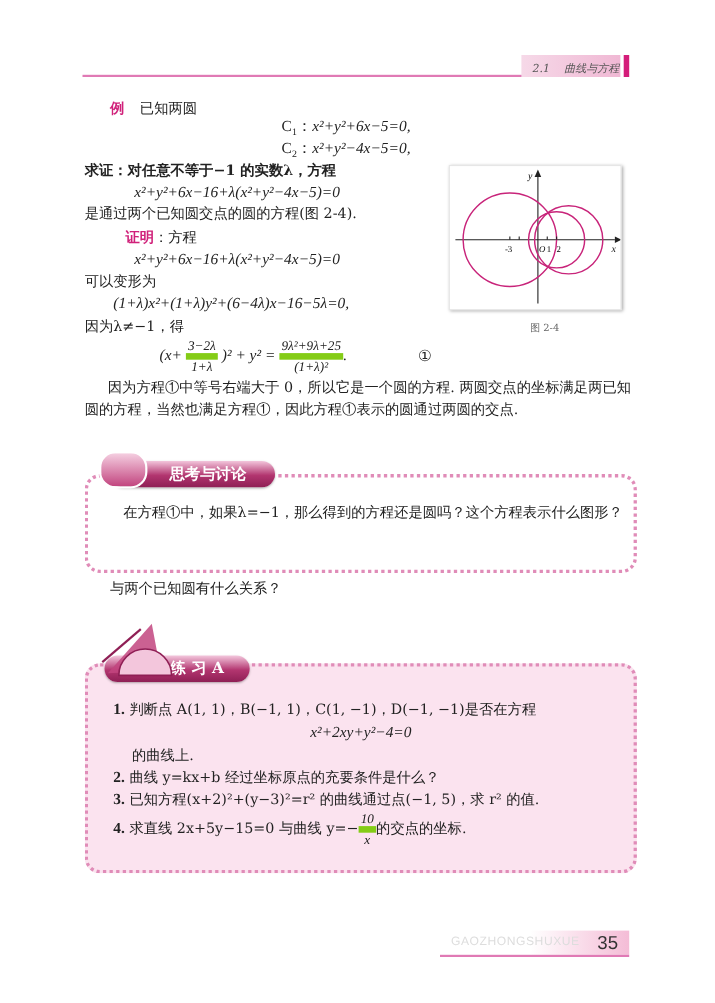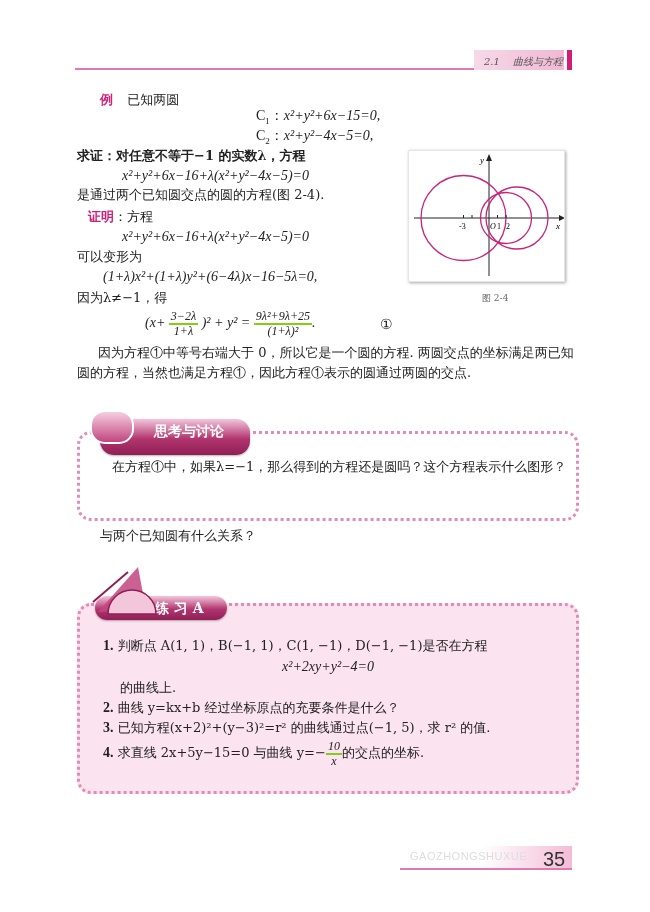--- a/index.html
+++ b/index.html
@@ -29,51 +29,51 @@
                 border:2px solid #fff; }
   
   .ex-box { left:77px; top:603px; width:496px; height:185px; border:3px dotted #e08cb8;
             border-radius:14px; background:#fbe3ef; }
   .num { font-weight:bold; font-family:"Liberation Serif", serif; font-size:14px; }
   .footer-grad { left:482px; top:846px; width:90px; height:22px;
                  background:linear-gradient(to right,#ffffff,#f4bcd6); }
   .footer-line { left:400px; top:868px; width:172px; height:2px; background:#e07ab5; }
   .footer-text { left:410px; top:850px; font-family:"Liberation Sans", sans-serif; font-size:11px;
                  color:#ddd; letter-spacing:0.5px; }
-  .page-num { left:543px; top:848px; font-family:"Liberation Sans", sans-serif; font-size:20px; color:#333; }
+  .page-num { left:543px; top:848px; font-family:"Liberation Sans", sans-serif; font-size:17px; color:#333; }
   .frac { display:inline-block; vertical-align:middle; text-align:center; font-size:12px; line-height:13px; }
-  .frac .n { display:block; border-bottom:2px solid #84cc16; padding:0 2px; }
+  .frac .n { display:block; border-bottom:6px solid #84cc16; padding:0 2px; }
   .frac .d { display:block; padding:0 2px; }
   sub { font-size:9px; }
 </style>
 </head>
 <body>
 
 <div class="abs hdr-line"></div>
 <div class="abs hdr-tab">
   <span>2.1</span>
   <span style="padding-left:8px;">曲线与方程</span>
 </div>
 <div class="abs hdr-bar"></div>
 
 <div class="abs txt" style="left:100px;top:92px;">
   <span class="pink" style="font-weight:bold;">例</span>
   <span style="margin-left:10px;">已知两圆</span>
 </div>
 <div class="abs txt math" style="left:256px;top:108px;">
-  <span>C</span><sub>1</sub>：<span class="it">x²+y²+6x−15=0,</span>
+  <span>C</span><sub>1</sub>：<span class="it">x²+y²+6x−5=0,</span>
 </div>
 <div class="abs txt math" style="left:256px;top:128px;">
   <span>C</span><sub>2</sub>：<span class="it">x²+y²−4x−5=0,</span>
 </div>
 <div class="abs txt" style="left:77px;top:148px;font-weight:bold;">求证：对任意不等于−1 的实数λ，方程</div>
 <div class="abs txt math it" style="left:122px;top:168px;">x²+y²+6x−16+λ(x²+y²−4x−5)=0</div>
 <div class="abs txt" style="left:77px;top:187px;">是通过两个已知圆交点的圆的方程(图 2-4).</div>
 
-<div class="abs txt" style="left:88px;top:209px;">
+<div class="abs txt" style="left:114px;top:209px;">
   <span class="pink" style="font-weight:bold;">证明</span><span>：方程</span>
 </div>
 <div class="abs txt math it" style="left:122px;top:229px;">x²+y²+6x−16+λ(x²+y²−4x−5)=0</div>
 <div class="abs txt" style="left:77px;top:249px;">可以变形为</div>
 <div class="abs txt math it" style="left:103px;top:269px;">(1+λ)x²+(1+λ)y²+(6−4λ)x−16−5λ=0,</div>
 <div class="abs txt" style="left:77px;top:290px;">因为λ≠−1，得</div>
 <div class="abs txt math it" style="left:145px;top:308px;line-height:30px;">
   <span>(x+</span>
   <span class="frac"><span class="n">3−2λ</span><span class="d">1+λ</span></span>
   <span>)² + y² =</span>
@@ -104,21 +104,21 @@
     <text x="81" y="78" font-size="8" font-style="italic" font-family="Liberation Serif, serif">O</text>
     <text x="88" y="78" font-size="8" font-family="Liberation Serif, serif">1</text>
     <text x="97" y="78" font-size="8" font-family="Liberation Serif, serif">2</text>
     <text x="147" y="78" font-size="9" font-style="italic" font-family="Liberation Serif, serif">x</text>
     <text x="71" y="12" font-size="9" font-style="italic" font-family="Liberation Serif, serif">y</text>
   </svg>
 </div>
 <div class="abs caption">图 2-4</div>
 
 <div class="abs think-box"></div>
-<div class="abs badge" style="left:100px;top:419px;width:150px;height:36px;">
+<div class="abs badge" style="left:100px;top:419px;width:150px;height:24px;">
   <span style="padding-left:54px;">思考与讨论</span>
 </div>
 <div class="abs badge-icon" style="left:90px;top:410px;"></div>
 <div class="abs txt" style="left:112px;top:459px;">在方程①中，如果λ=−1，那么得到的方程还是圆吗？这个方程表示什么图形？</div>
 <div class="abs txt" style="left:100px;top:480px;margin-top:48px;">与两个已知圆有什么关系？</div>
 
 <div class="abs ex-box"></div>
 <div class="abs badge" style="left:95px;top:596px;width:132px;height:24px;">
   <span style="padding-left:60px;">练 习 A</span>
 </div>

